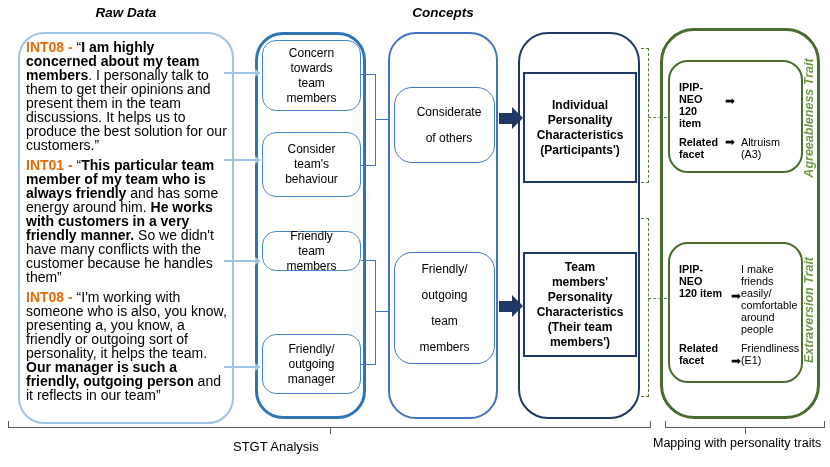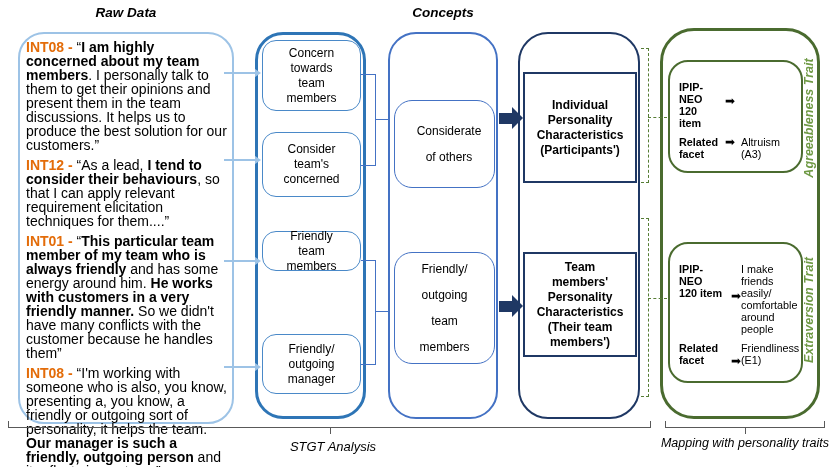--- a/index.html
+++ b/index.html
@@ -25,21 +25,21 @@
              display:flex; align-items:center; justify-content:center; text-align:center;
              font-size:12px; line-height:15px; white-space:pre-line; background:#fff; }
   .cb1 { top:40px;  height:71px; }
   .cb2 { top:132px; height:65px; }
   .cb3 { top:231px; height:40px; }
   .cb4 { top:334px; height:60px; }
 
   .concbox { position:absolute; left:394px; width:101px; border:1.4px solid var(--concepts_border); border-radius:18px;
              display:flex; align-items:center; justify-content:center; text-align:center;
              font-size:12px; line-height:26px; white-space:pre-line; background:#fff; }
-  .kb1 { top:100px;  height:88px;padding-left:9px; }
+  .kb1 { top:87px;  height:76px;padding-left:9px; }
   .kb2 { top:252px; height:112px; }
 
   .catbox { position:absolute; left:523px; width:114px; border:2.5px solid var(--navy);
             display:flex; align-items:center; justify-content:center; text-align:center;
             font-weight:bold; font-size:12px; line-height:15px; white-space:pre-line; background:#fff; }
   .gb1 { top:72px;  height:111px; }
   .gb2 { top:252px; height:105px; }
 
   .traitbox { position:absolute; left:668px; width:135px; border:2.5px solid var(--green); border-radius:20px;
               background:#fff; padding:19px 3px 6px 9px; font-size:10.8px; line-height:12px; }
@@ -61,50 +61,49 @@
                     border-left:6px solid var(--raw_border); border-top:4px solid transparent; border-bottom:4px solid transparent; }
   .bracket { position:absolute; border:1.4px solid var(--concepts_border); border-left:none; background:none; }
   .hstub { position:absolute; height:1.4px; background:var(--concepts_border); }
   .fshaft { position:absolute; background:var(--navy); }
   .fhead { position:absolute; width:0; height:0; border-left:11px solid var(--navy);
            border-top:11.5px solid transparent; border-bottom:11.5px solid transparent; }
   .dbrace { position:absolute; border:1.6px dashed var(--dash_green); border-left:none; background:none; }
   .dtick { position:absolute; border-top:1.6px dashed var(--dash_green); }
   .bbrace { position:absolute; border:1px solid var(--brace_gray); border-top:none; background:none; }
   .btick { position:absolute; width:1px; height:6px; background:var(--brace_gray); }
-  .flabel { position:absolute; font-style:italic; font-size:13px; text-align:center; line-height:15px; }
+  .flabel { position:absolute; font-size:13px; text-align:left; line-height:15px; }
 </style>
 </head>
 <body>
 
 <div class="canvas">
 
   <div class="hdr" style="left:18px;top:5px;width:216px;">Raw Data</div>
   <div class="hdr" style="left:388px;top:5px;width:110px;">Concepts</div>
 
   <div class="panel p-raw"></div>
   <div class="panel p-codes"></div>
   <div class="panel p-conc"></div>
   <div class="panel p-cat"></div>
   <div class="panel p-trait"></div>
 
   <div class="rawtext">
     <p><span class="si">INT08 - </span><span>“</span><span class="sb">I am highly concerned about my team members</span><span>. I personally talk to them to get their opinions and present them in the team discussions. It helps us to produce the best solution for our customers.”</span></p>
-    <p><span class="si">INT12 - </span><span>“As a lead, </span><span class="sb">I tend to consider their behaviours</span><span>, so that I can apply relevant requirement elicitation techniques for them....”</span></p>
     <p><span class="si">INT01 - </span><span>“</span><span class="sb">This particular team member of my team who is always friendly</span><span> and has some energy around him. </span><span class="sb">He works with customers in a very friendly manner.</span><span> So we didn't have many conflicts with the customer because he handles them”</span></p>
     <p><span class="si">INT08 - </span><span>“I'm working with someone who is also, you know, presenting a, you know, a friendly or outgoing sort of personality, it helps the team. </span><span class="sb">Our manager is such a friendly, outgoing person</span><span> and it reflects in our team”</span></p>
   </div>
 
   <div class="codebox cb1">Concern
 towards
 team
 members</div>
   <div class="codebox cb2">Consider
 team's
-concerned</div>
+behaviour</div>
   <div class="codebox cb3">Friendly
 team
 members</div>
   <div class="codebox cb4">Friendly/
 outgoing
 manager</div>
 
   <div class="concbox kb1">Considerate
 of others</div>
   <div class="concbox kb2">Friendly/

